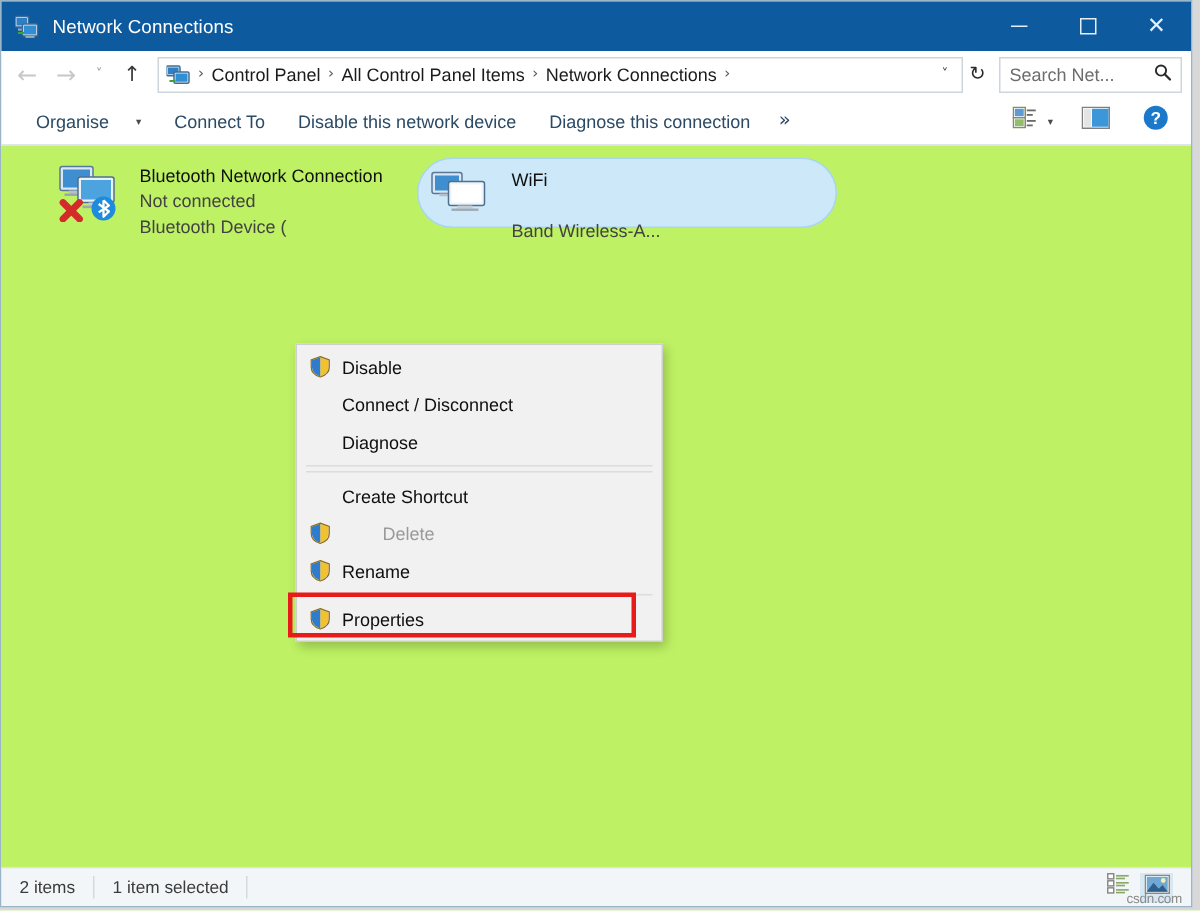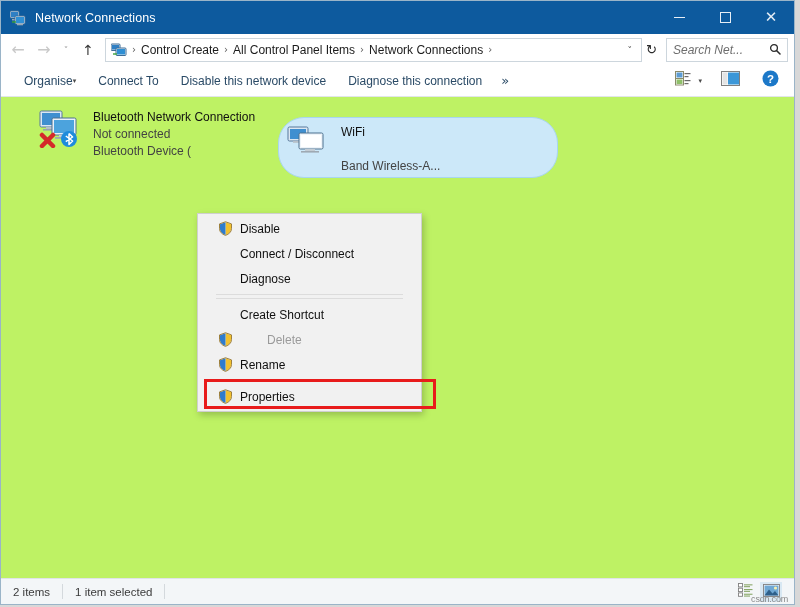--- a/index.html
+++ b/index.html
@@ -145,42 +145,41 @@
     align-items: center;
     padding: 0 6px;
     flex: 0 0 auto;
   }
   .search-ph {
     font-size: 12px;
     color: #6d6d6d;
     white-space: nowrap;
     flex: 1 1 auto;
     overflow: hidden;
-    font-style: italic;
   }
   .search-icon { flex: 0 0 auto; }
 
   
   .toolbar {
     height: 32px;
     background: #ffffff;
     border-bottom: 1px solid #e2e6e9;
     display: flex;
     align-items: center;
     flex: 0 0 auto;
     padding-left: 12px;
   }
   .tb-item {
     font-size: 12px;
     color: #2a4a66;
     padding: 5px 11px;
     white-space: nowrap;
     display: flex;
     align-items: center;
-    gap: 0;
+    gap: 18px;
   }
   .tb-caret {
     font-size: 7px;
     color: #4a4a4a;
     font-family: "DejaVu Sans", sans-serif;
   }
   .tb-more {
     font-size: 13px;
     color: #2a4a66;
     padding: 4px 8px;
@@ -278,26 +277,26 @@
     right: 6px; bottom: 0px;
     font-size: 9px;
     color: #8a8a8a;
     letter-spacing: -.2px;
     font-family: Liberation Sans, sans-serif;
   }
 
   
   .ctxmenu {
     position: absolute;
-    left: 196px; top: 116px;
-    width: 225px;
+    left: 196px; top: 132px;
+    width: 245px;
     background: #f1f1f1;
     border: 1px solid #cfcfcf;
     box-shadow: 2px 3px 7px rgba(0,0,0,.22);
-    padding: 2px 12px;
+    padding: 2px 0;
     z-index: 40;
   }
   .ctx-item {
     height: 25px;
     display: flex;
     align-items: center;
     padding-left: 4px;
     position: relative;
   }
   .ctx-ico {
@@ -377,21 +376,21 @@
         <div class="crumb-icon">
           <svg width="16" height="16" viewBox="0 0 16 16">
             <rect x="0" y="2" width="9" height="6.5" rx="1" fill="#dfe9f2" stroke="#3f6d96" stroke-width="1"></rect>
             <rect x="1" y="3" width="7" height="4.5" fill="#2f7fc4"></rect>
             <rect x="5" y="6" width="10" height="7.5" rx="1" fill="#e6eef5" stroke="#3f6d96" stroke-width="1"></rect>
             <rect x="6" y="7" width="8" height="5.5" fill="#2f8fd4"></rect>
             <path d="M2 12 L6 12" stroke="#3aa33a" stroke-width="1.4"></path>
           </svg>
         </div>
         <span class="crumb-sep">›</span>
-        <span class="crumb">Control Create</span>
+        <span class="crumb">Control Panel</span>
         <span class="crumb-sep">›</span>
         <span class="crumb">All Control Panel Items</span>
         <span class="crumb-sep">›</span>
         <span class="crumb">Network Connections</span>
         <span class="crumb-sep">›</span>
         <span class="addr-spacer"></span>
         <span class="addr-drop">˅</span>
       </div>
       <span class="addr-refresh">↻</span>
 
@@ -483,21 +482,21 @@
             <path d="M32 25.5 L35.6 29 L28.8 33.6 M28.8 28 L35.6 33 L32 36.5 L32 25.5" fill="none" stroke="#ffffff" stroke-width="1.5" stroke-linejoin="round"></path>
           </svg>
         </div>
         <div class="item-text">
           <div class="item-name">Bluetooth Network Connection</div>
           <div class="item-sub">Not connected</div>
           <div class="item-sub">Bluetooth Device (</div>
         </div>
       </div>
 
-      <div class="item selected" style="left:277px; top:20px; width:280px; height:61px;border-radius:26px;">
+      <div class="item selected" style="left:277px; top:8px; width:280px; height:47px;border-radius:26px;">
         <div class="item-icon">
           <svg width="48" height="40" viewBox="0 0 48 40">
             <rect x="3" y="4" width="20" height="14" rx="1.5" fill="#dbe7f2" stroke="#56799b" stroke-width="1"></rect>
             <rect x="5" y="6" width="16" height="10" fill="#3f8fd0"></rect>
             <rect x="8" y="18" width="10" height="1.8" fill="#b6bfc8"></rect>
             <rect x="14" y="10" width="24" height="16" rx="1.5" fill="#eef4f9" stroke="#4d718f" stroke-width="1"></rect>
             <rect x="16" y="12" width="20" height="12" fill="#ffffff"></rect>
             <rect x="20" y="26" width="10" height="2" fill="#c3ccd4"></rect>
             <rect x="16" y="28" width="18" height="1.6" fill="#9ea9b3"></rect>
           </svg>

